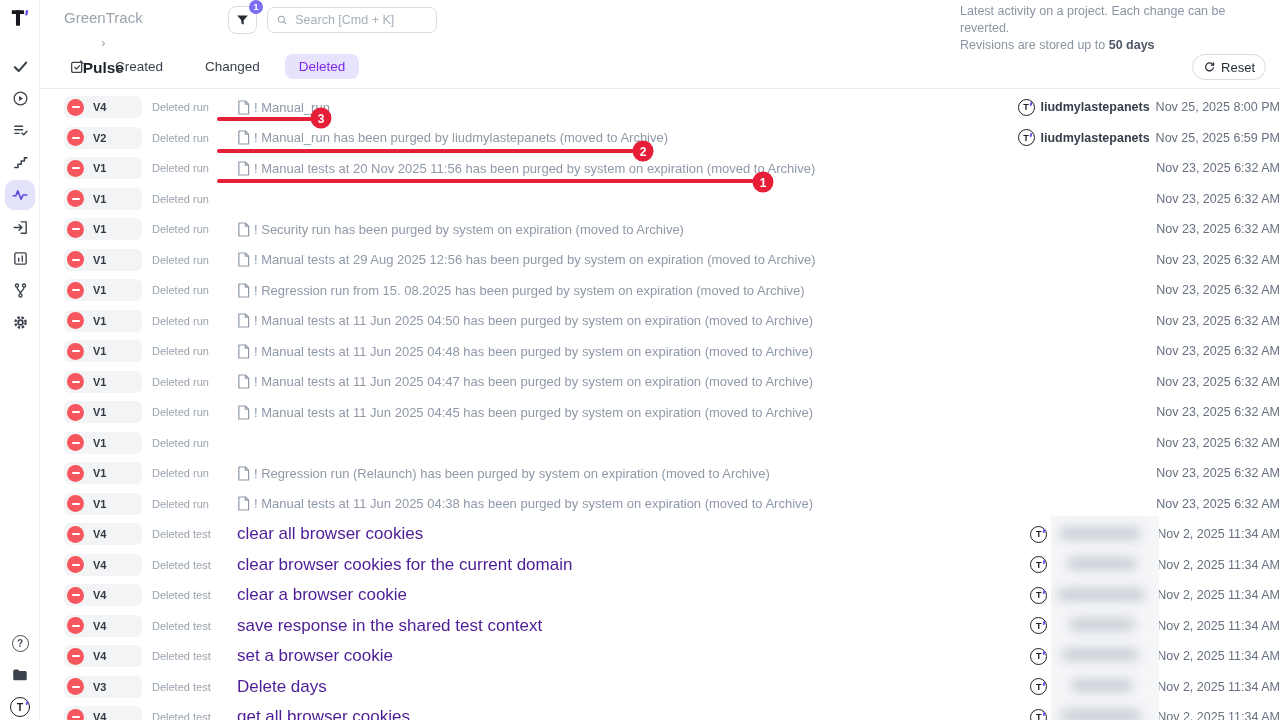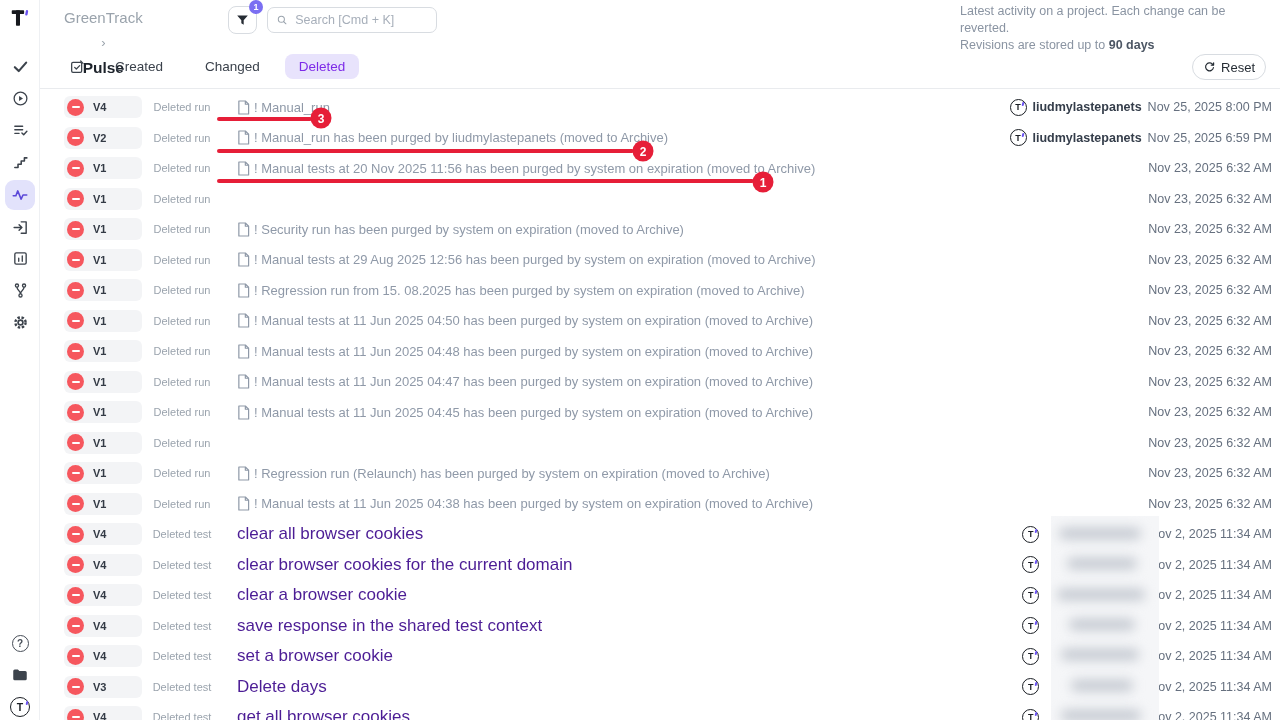--- a/index.html
+++ b/index.html
@@ -53,21 +53,21 @@
   .tab.active { background:#e8e3fc; color:#7d2ae8; padding:5px 14px; }
   .reset-btn { position:absolute; right:14px; top:54px; height:25px;
     border:1px solid #d8dce1; border-radius:13px; background:#fff;
     display:flex; align-items:center; gap:5px; padding:12px 10px;
     font-size:13px; color:#262d35; cursor:pointer; }
   .divider { position:absolute; left:0; right:0; top:88px; height:1px; background:#e9ebee; }
 
   
   .rows { position:absolute; left:0; right:0; top:92px; }
   .row { display:flex; align-items:center; height:30.5px; padding-left:24px;
-    padding-right:8px; cursor:pointer;text-align:center; }
+    cursor:pointer; }
   .vpill { width:78px; height:22px; background:#f3f4f6; border-radius:6px;
     display:flex; align-items:center; padding-left:3px; gap:9px; flex:none; }
   .minus-circle { width:17px; height:17px; background:#f6575e; border-radius:50%;
     position:relative; flex:none; }
   .minus-circle::after { content:""; position:absolute; left:4.5px; top:7.5px;
     width:8px; height:2px; background:#fff; border-radius:1px; }
   .vtext { font-size:11px; font-weight:700; color:#333a45; }
   .action { width:60px; margin-left:10px; font-size:11px; color:#9aa3ad; flex:none; }
   .titlewrap { margin-left:25px; display:flex; align-items:center; gap:4px;
     white-space:nowrap; overflow:hidden; }
@@ -216,21 +216,21 @@
   <div class="search-box">
     <svg width="14" height="14" viewBox="0 0 24 24" fill="none" stroke="#9aa3ad" stroke-width="2" stroke-linecap="round">
         <circle cx="10.5" cy="10.5" r="6"></circle>
         <path d="M15 15l4.5 4.5"></path>
       </svg>
     <input type="text" placeholder="Search [Cmd + K]" style="">
   </div>
 
   <div class="head-info">
     <div>Latest activity on a project. Each change can be reverted.</div>
-    <div><span>Revisions are stored up to </span><b>90 days</b></div>
+    <div><span>Revisions are stored up to </span><b>50 days</b></div>
   </div>
 
   <div class="tabbar">
     <div class="bulk-icon">
       <svg width="16" height="16" viewBox="0 0 24 24" fill="none" stroke="#3c434c" stroke-width="1.9" stroke-linecap="round" stroke-linejoin="round">
           <rect x="4" y="5" width="15" height="15" rx="2"></rect>
           <path d="M8.5 12.5l2.5 2.5 5-5"></path>
           <path d="M17.5 3l3.5 3.5"></path>
         </svg>
     </div>

